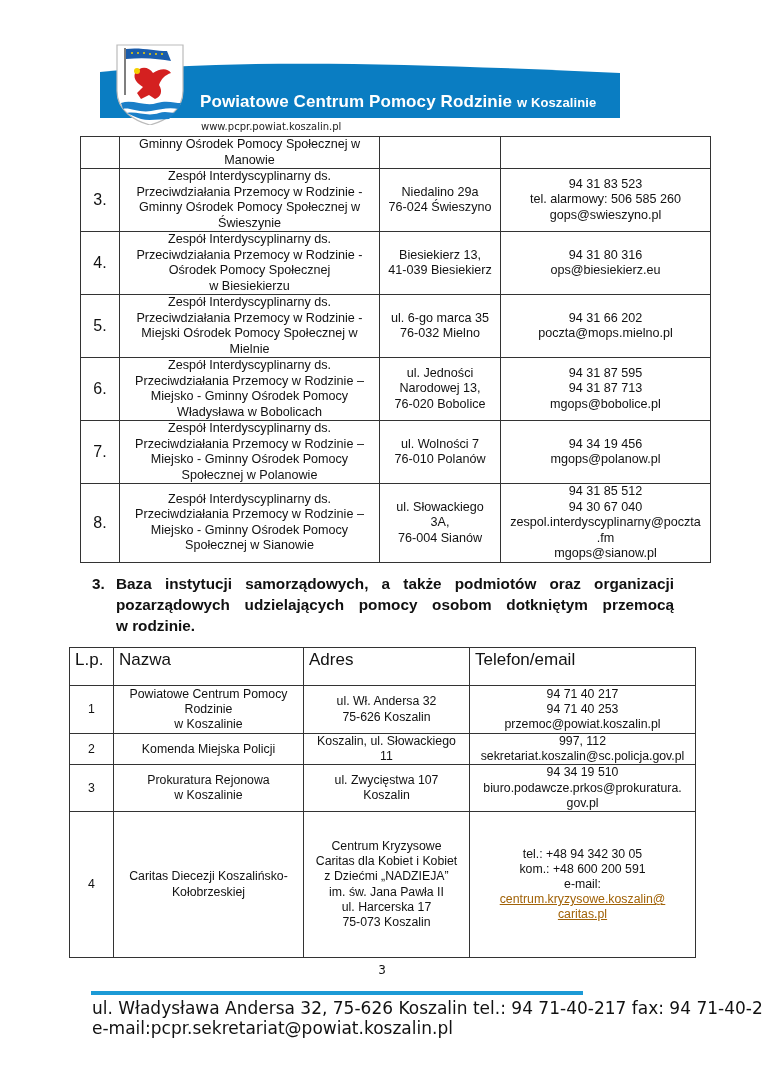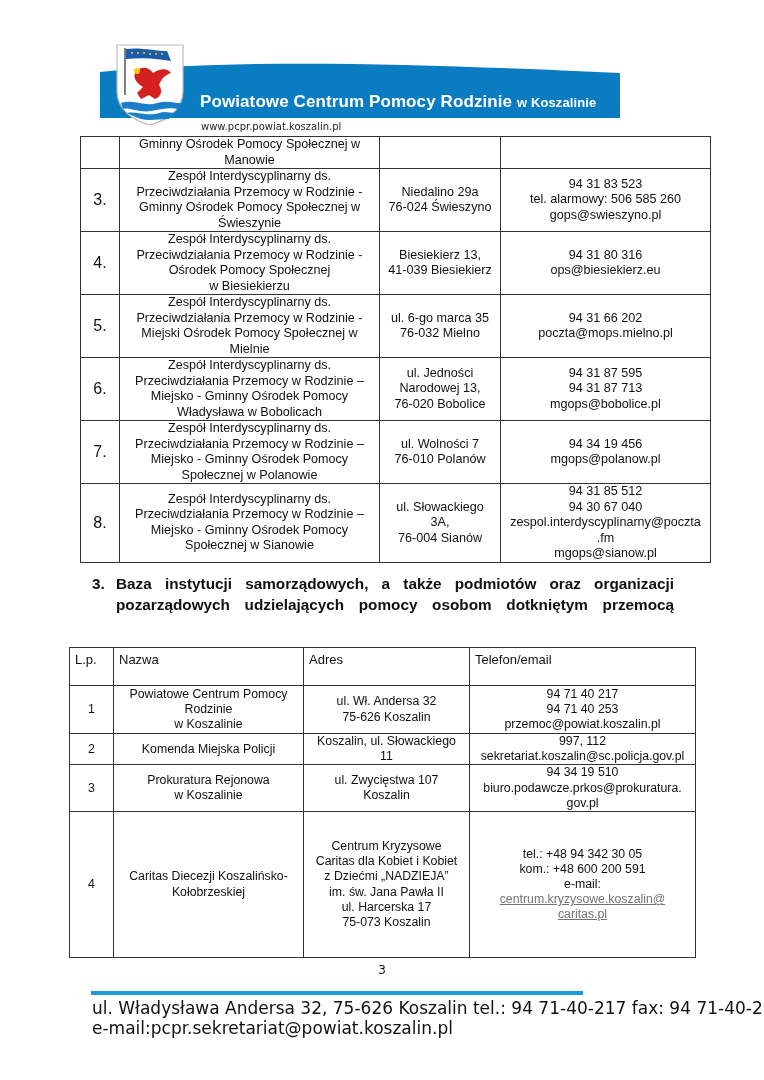--- a/index.html
+++ b/index.html
@@ -18,24 +18,24 @@
   .t1 col.c1 { width:39px; } .t1 col.c2 { width:260px; } .t1 col.c3 { width:121px; } .t1 col.c4 { width:210px; }
 
   .section { position:absolute; left:92px; top:573px; width:582px; font-family:"Liberation Sans", sans-serif; font-weight:bold; font-size:15.3px; line-height:21px; }
   .section .num { position:absolute; left:0; top:0; }
   .section .txt { margin-left:24px; text-align:justify; text-align-last:left; }
   .section .line { display:block; text-align:justify; text-align-last:justify; }
   .section .line.last { text-align-last:left; }
 
   .t2 { left:69px; top:647px; width:626px; }
   .t2 col.c1 { width:44px; } .t2 col.c2 { width:190px; } .t2 col.c3 { width:166px; } .t2 col.c4 { width:226px; }
-  .t2 th { text-align:left; vertical-align:top; font-size:13px; padding:3px 5px; height:31px; line-height:18px; }
+  .t2 th { text-align:left; vertical-align:top; font-size:17px; padding:3px 5px; height:31px; line-height:18px; }
   .t2 td { font-size:12.3px; line-height:15.2px; }
   .t2 td.num { font-size:12.3px; }
-  .link { color:#737373; text-decoration:underline; }
+  .link { color:#a16207; text-decoration:underline; }
 
   .page-num { position:absolute; left:0; width:764px; top:963px; text-align:center; font-family:"DejaVu Sans", sans-serif; font-size:12px; }
   .footer-line { position:absolute; left:91px; top:991px; width:492px; height:4px; background:#1c9ad6; }
   .footer-text { position:absolute; left:92px; top:998px; font-family:"DejaVu Sans", sans-serif; font-size:17px; line-height:20px; color:#111; white-space:nowrap; }
 </style>
 </head>
 <body>
 
 <div class="header">
   <svg class="banner-svg" width="764" height="140">
@@ -203,20 +203,21 @@
         </td>
       </tr>
     </tbody>
 </table>
 
 <div class="section">
   <span class="num">3.</span>
   <div class="txt">
     <span class="line">Baza instytucji samorządowych, a także podmiotów oraz organizacji</span>
     <span class="line">pozarządowych udzielających pomocy osobom dotkniętym przemocą</span>
+    <span class="line last">w rodzinie.</span>
   </div>
 </div>
 
 <table class="t2">
   <colgroup>
       <col class="c1">
       <col class="c2">
       <col class="c3">
       <col class="c4">
     </colgroup>

